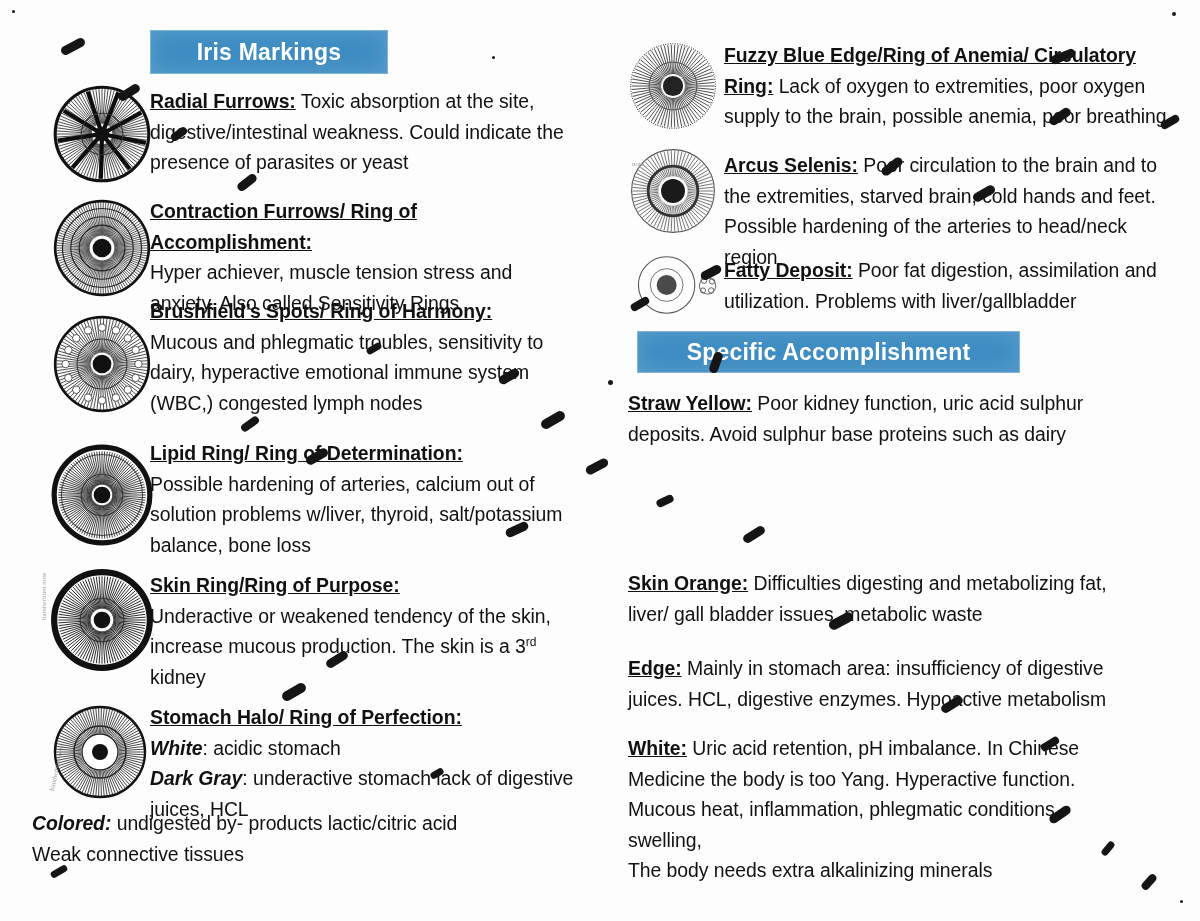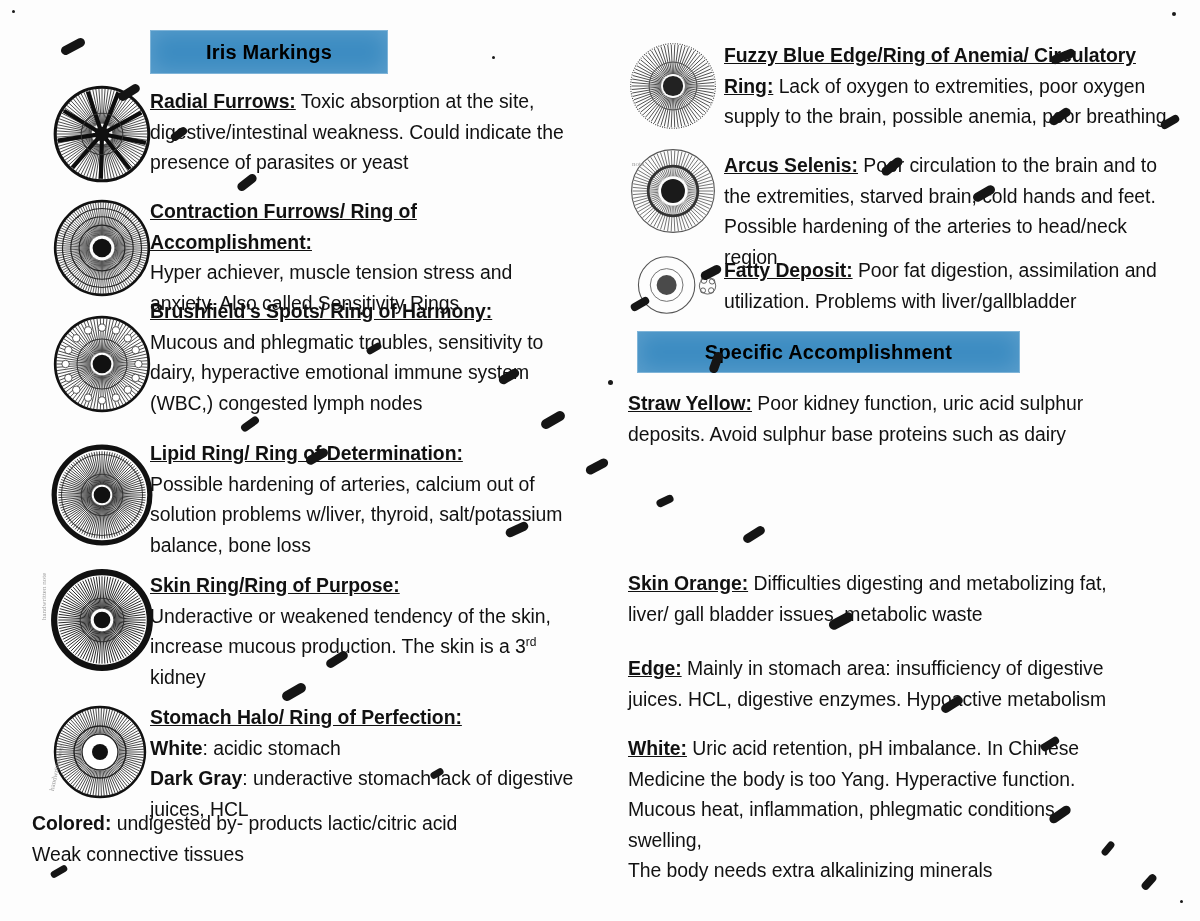--- a/index.html
+++ b/index.html
@@ -16,41 +16,41 @@
     width:1200px;height:921px;
     background:#fdfdfd;
     overflow:hidden;
   }
 
   
   .banner{
     position:absolute;
     background:#3c8cc2;
     border:1px solid #7fb4d8;
-    color:#000000;
+    color:#ffffff;
     font-weight:bold;
-    font-size:20px;
+    font-size:23px;
     text-align:center;
     letter-spacing:.2px;
     display:flex;align-items:center;justify-content:center;
     box-shadow:inset 0 0 22px rgba(255,255,255,.18);
   }
   #banner-iris{left:150px;top:30px;width:236px;height:42px;}
   #banner-disc{left:637px;top:331px;width:381px;height:40px;}
 
   
   .entry{position:absolute;}
   .entry .txt{
     font-size:19.4px;
     line-height:30.6px;
     letter-spacing:-0.05px;
     color:#111;
   }
   .hd{font-weight:bold;text-decoration:underline;}
-  .ital{font-weight:bold;}
+  .ital{font-weight:bold;font-style:italic;}
   sup{font-size:0.62em;vertical-align:super;line-height:0;}
 
   
   .iris{position:absolute;}
   .iris svg{display:block;}
 
   
   .speck{
     position:absolute;
     background:#1a1a1a;

